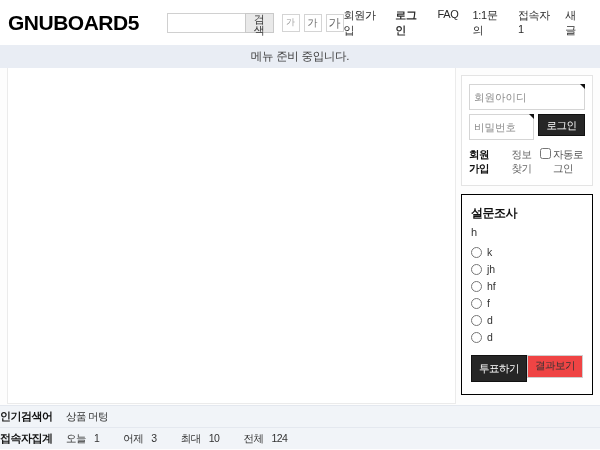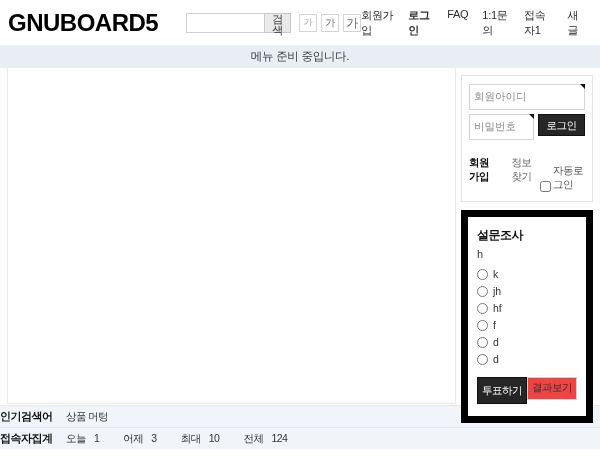--- a/index.html
+++ b/index.html
@@ -18,21 +18,21 @@
 
   
   .header {
     height: 45px;
     background: #fff;
     display: flex;
     align-items: center;
     padding: 0 10px 0 8px;
   }
   .logo {
-    font-size: 24px;
+    font-size: 21px;
     font-weight: bold;
     color: #000;
     letter-spacing: -0.5px;
     margin-right: 22px;
     cursor: pointer;
   }
   .search-group { display: flex; align-items: stretch; height: 20px; margin-left: 6px; }
   .search-group input {
     width: 78px; height: 20px;
     border: 1px solid #d0d0d0; border-right: none;
@@ -90,21 +90,21 @@
     margin-top: 7px;
     border: 1px solid #e4e4e4;
     background: #fff;
     padding: 8px 7px 9px 7px;
   }
   .field { position: relative; }
   .field input {
     width: 100%; height: 20px;
     border: 1px solid #d5d5d5;
     font-size: 10.5px; padding: 12px 4px; outline: none;
-    font-family: Liberation Mono, monospace; color: #333;
+    font-family: Liberation Serif, serif; color: #333;
   }
   .field input::placeholder { color: #8a8a8a; opacity: 1; }
   .field .req-corner {
     position: absolute; top: 0; right: 0;
     width: 0; height: 0;
     border-top: 5px solid #111;
     border-left: 5px solid transparent;
     pointer-events: none;
   }
   .pw-row { display: flex; margin-top: 4px; }
@@ -114,27 +114,27 @@
     background: #262626; color: #fff; border: 1px solid #111;
     font-size: 10.5px; cursor: pointer; font-family: inherit;
     letter-spacing: -0.5px; line-height: 1;
   }
   .login-links {
     display: flex; align-items: center;
     margin-top: 8px; font-size: 10.5px; letter-spacing: -0.5px;
   }
   .login-links .register { font-weight: bold; color: #111; text-decoration: none; cursor: pointer; }
   .login-links .find { color: #666; margin-left: 14px; text-decoration: none; cursor: pointer; }
-  .auto-login { display: flex; align-items: flex-end; margin-left: auto; margin-top: 16px; }
+  .auto-login { display: flex; align-items: flex-start; margin-left: auto; }
   .auto-login input { width: 11px; height: 11px; margin-right: 2px; cursor: pointer; }
   .auto-login label { font-size: 10.5px; color: #555; cursor: pointer; }
 
   .poll-box {
     margin-top: 8px;
-    border: 7px solid #000000;
+    border: 1px solid #000000;
     background: #fff;
     padding: 10px 9px 12px 9px;
   }
   .poll-title { font-size: 12px; font-weight: bold; color: #111; letter-spacing: -0.5px; }
   .poll-question { font-size: 11px; color: #333; margin: 4px 0 8px 0; }
   .poll-option { display: flex; align-items: center; margin: 5px 0; }
   .poll-option input { width: 11px; height: 11px; margin: 0 5px 0 0; cursor: pointer; }
   .poll-option label { font-size: 10.5px; color: #333; cursor: pointer; }
   .poll-buttons { display: flex; margin-top: 12px; }
   .vote-btn {

